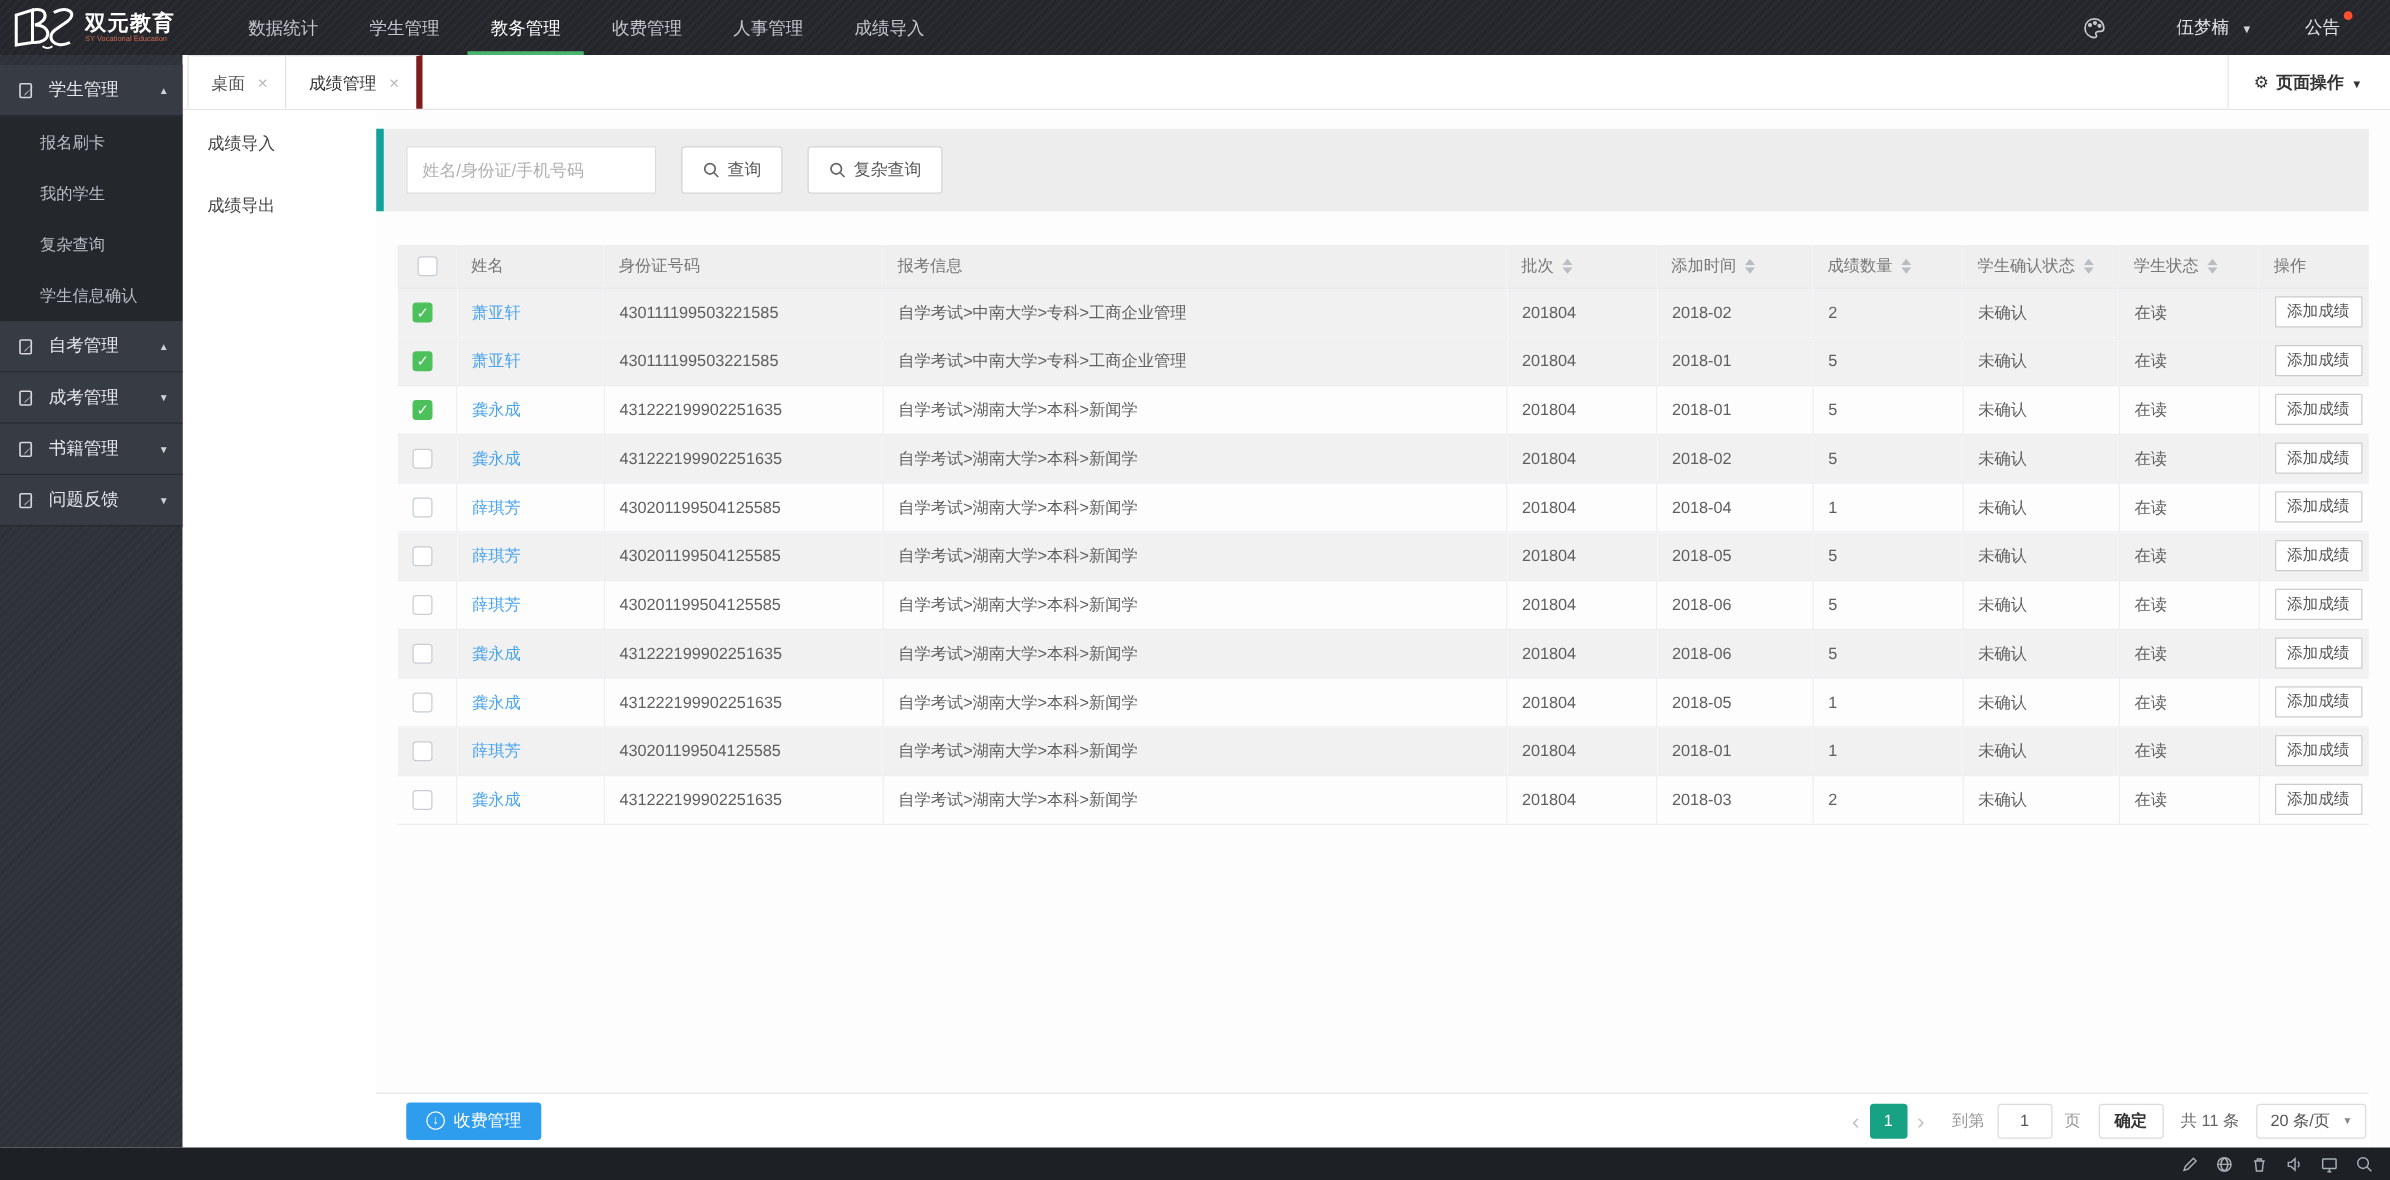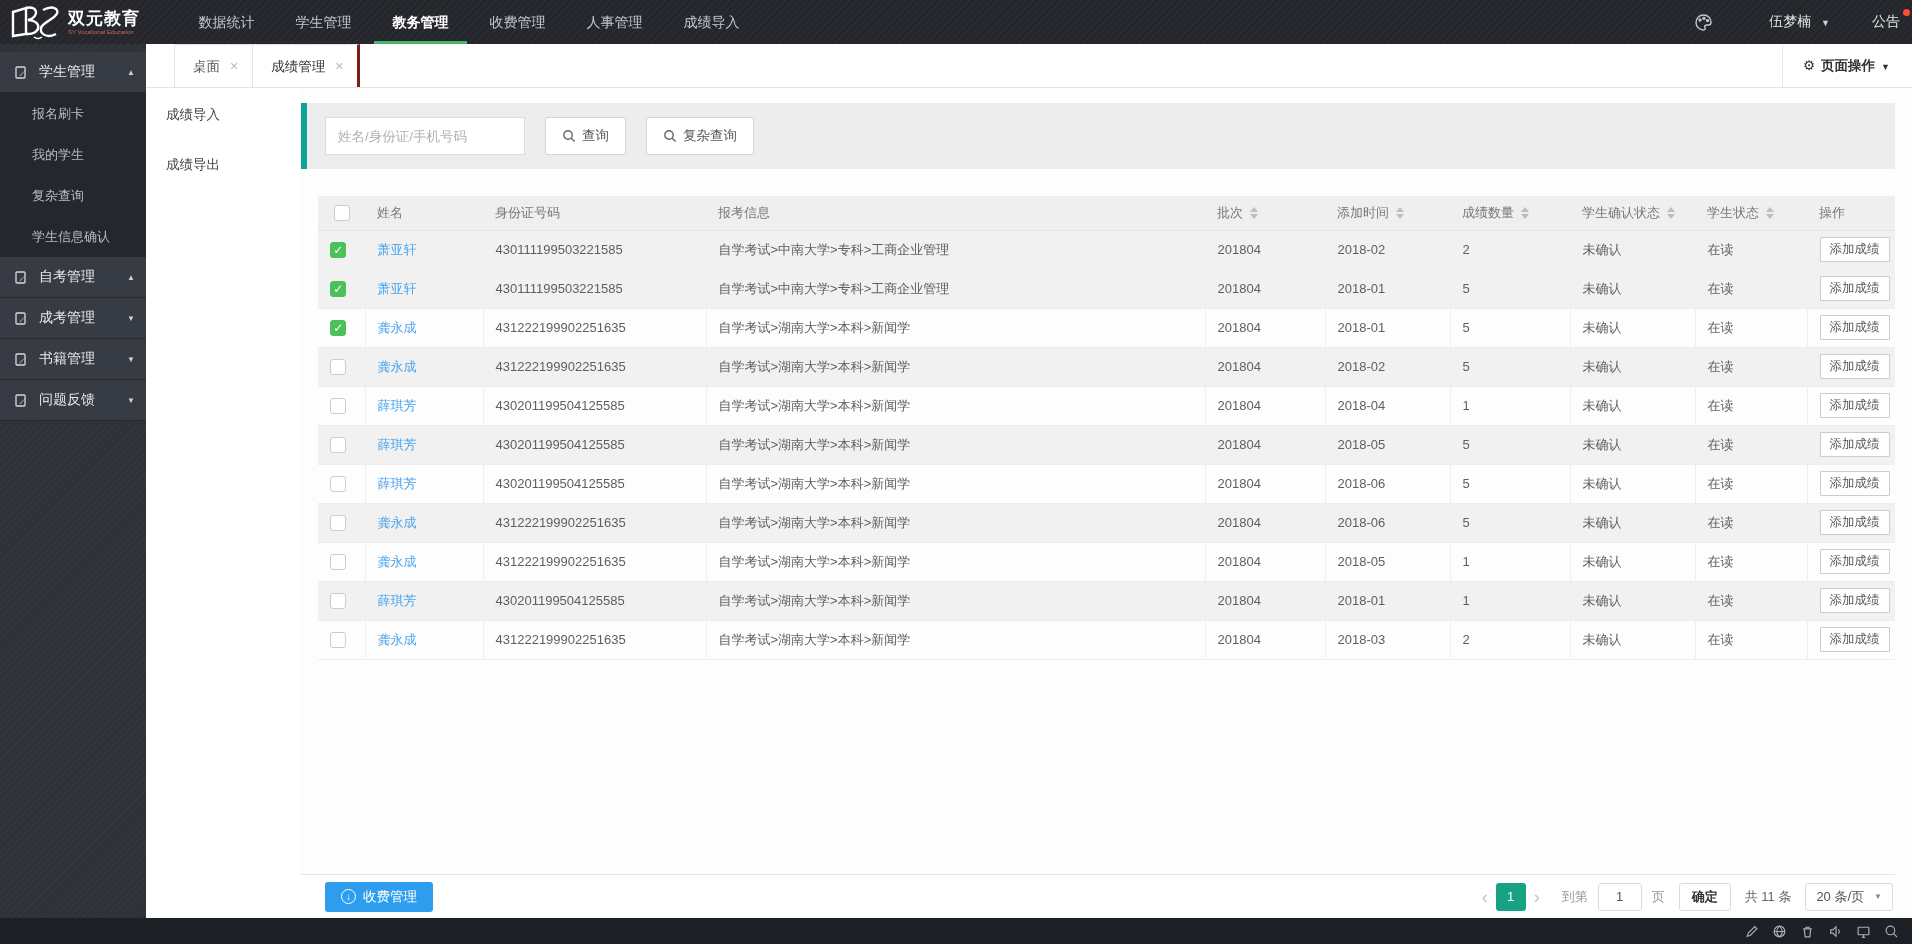--- a/index.html
+++ b/index.html
@@ -9,23 +9,23 @@
   
   .topbar { position:absolute; left:0; top:0; width:1912px; height:44px; background:#24262b;
     background-image:repeating-linear-gradient(135deg, rgba(255,255,255,.025) 0 2px, transparent 2px 5px);
     display:flex; align-items:center; z-index:30; }
   .brand { display:flex; align-items:center; width:150px; flex:0 0 auto; padding-left:6px; }
   .brand-text { color:#fff; font-size:17px; font-weight:bold; letter-spacing:1px; line-height:1; }
   .brand-sub { display:block; font-size:6px; color:#c96a52; font-weight:normal; margin-top:2px; letter-spacing:0; }
   .nav-menu { display:flex; height:44px; margin-left:28px; }
   .nav-item { position:relative; width:97px; text-align:center; line-height:44px; font-size:14px;
     color:#c3c7cd; cursor:pointer; }
-  .nav-item.active { color:#fff; font-weight:bold; }
+  .nav-item.active { color:#fff; font-weight:normal; }
   .nav-item.active::after { content:""; position:absolute; left:2px; right:2px; bottom:0; height:3px; background:#4cb36f; }
-  .top-right { margin-left:auto; display:flex; align-items:center; padding-right:4px; }
+  .top-right { margin-left:auto; display:flex; align-items:center; padding-right:32px; }
   .palette-btn { margin-right:56px; cursor:pointer; display:flex; }
   .user-chip { color:#e3e5e9; font-size:14px; cursor:pointer; margin-right:42px; }
   .user-chip .caret { font-size:9px; color:#cfd2d7; margin-left:6px; }
   .notice { position:relative; color:#e3e5e9; font-size:14px; cursor:pointer; padding-right:8px; }
   .notice-dot { position:absolute; right:-2px; top:-4px; width:7px; height:7px; border-radius:50%; background:#ff4f2e; }
 
   
   .taskbar { position:absolute; left:0; bottom:0; width:1912px; height:26px; background:#1d2025;
     display:flex; align-items:center; justify-content:flex-end; padding-right:10px; z-index:30; }
   .tb-icon { width:22px; height:18px; display:flex; align-items:center; justify-content:center; cursor:pointer; }
@@ -39,24 +39,24 @@
     border-bottom:1px solid #272a30; cursor:pointer; }
   .sb-ico { margin-left:14px; display:flex; color:#d6d9de; }
   .sb-glabel { margin-left:10px; color:#e4e6ea; font-size:14px; }
   .sb-caret { position:absolute; right:11px; font-size:8px; color:#cfd2d7; }
   .sb-items { background:#24272c; }
   .sb-item { height:41px; line-height:41px; padding-left:32px; color:#b9bdc5; font-size:13px; cursor:pointer; }
   .sb-item.active { background:#18a294; color:#fff; }
 
   
   .workspace { position:absolute; left:146px; top:44px; right:0; bottom:26px; display:flex; flex-direction:column; background:#fff; }
-  .tabbar { position:relative; height:44px; border-bottom:1px solid #e3e3e3; display:flex; align-items:flex-end; padding-left:28px; background:#fff; flex:0 0 auto; }
+  .tabbar { position:relative; height:44px; border-bottom:1px solid #e3e3e3; display:flex; align-items:flex-end; padding-left:4px; background:#fff; flex:0 0 auto; }
   .tab { height:43px; line-height:43px; padding:0 14px 0 18px; font-size:13.5px; color:#555;
     border:1px solid #e3e3e3; border-bottom:none; border-right:none; cursor:pointer; background:#fff; }
-  .tab:last-of-type { border-right:3px solid #7f1d1d; }
+  .tab:last-of-type { border-right:5px solid #7f1d1d; }
   .tab .close { color:#b9b9b9; margin-left:10px; font-size:14px; cursor:pointer; }
   .tab.active { color:#333; }
   .page-actions { position:absolute; right:0; top:0; height:43px; line-height:43px; padding:0 22px 0 20px;
     border-left:1px solid #e8e8e8; font-size:13.5px; color:#333; font-weight:bold; cursor:pointer; background:#fff; }
   .page-actions .gear { font-weight:normal; margin-right:6px; }
   .page-actions .caret { font-size:9px; margin-left:6px; }
 
   .body-row { flex:1; display:flex; min-height:0; }
   .submenu { width:155px; flex:0 0 auto; background:#fff; padding-top:2px; }
   .sm-item { position:relative; height:50px; line-height:50px; padding-left:20px; font-size:13.5px; color:#444; cursor:pointer; }

